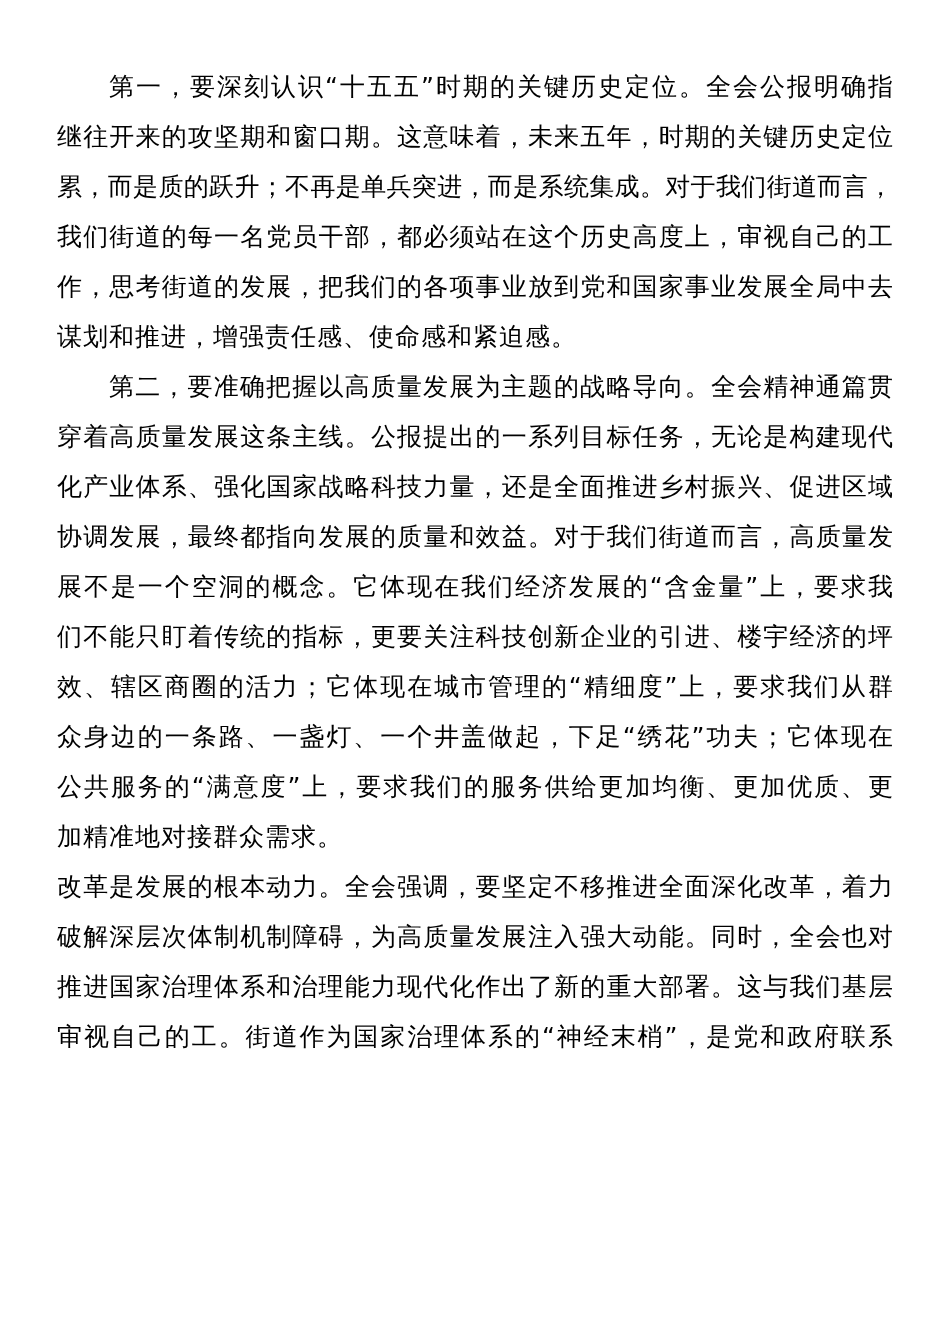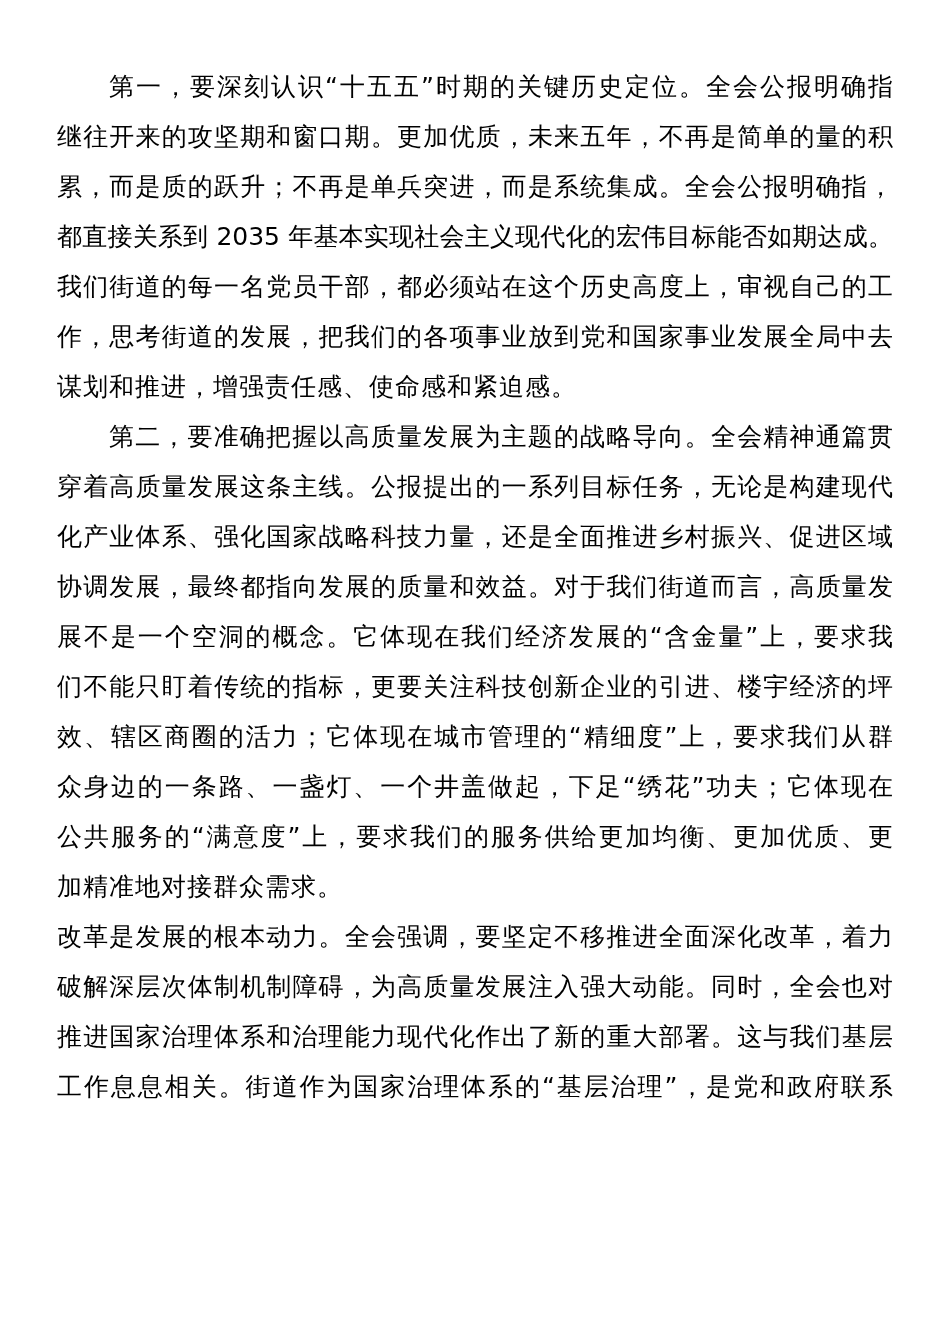--- a/index.html
+++ b/index.html
@@ -42,23 +42,22 @@
     letter-spacing: 1px;
   }
 </style>
 </head>
 <body>
 
 <div class="page">
 
   <div class="para">
     <div class="line indent">第一，要深刻认识“十五五”时期的关键历史定位。全会公报明确指</div>
-    <div class="line">继往开来的攻坚期和窗口期。更加优质，未来五年，不再是简单的量的积</div>
-    <div class="line">累，而是质的跃升；不再是单兵突进，而是系统集成。全会公报明确指，</div>
-    <div class="line">都直接关系到 2035 年基本实现社会主义现代化的宏伟目标能否如期达成。</div>
+    <div class="line">继往开来的攻坚期和窗口期。这意味着，未来五年，时期的关键历史定位</div>
+    <div class="line">累，而是质的跃升；不再是单兵突进，而是系统集成。对于我们街道而言，</div>
     <div class="line">我们街道的每一名党员干部，都必须站在这个历史高度上，审视自己的工</div>
     <div class="line">作，思考街道的发展，把我们的各项事业放到党和国家事业发展全局中去</div>
     <div class="line para-end">谋划和推进，增强责任感、使命感和紧迫感。</div>
   </div>
 
   <div class="para">
     <div class="line indent">第二，要准确把握以高质量发展为主题的战略导向。全会精神通篇贯</div>
     <div class="line">穿着高质量发展这条主线。公报提出的一系列目标任务，无论是构建现代</div>
     <div class="line">化产业体系、强化国家战略科技力量，还是全面推进乡村振兴、促进区域</div>
     <div class="line">协调发展，最终都指向发展的质量和效益。对于我们街道而言，高质量发</div>
@@ -67,16 +66,16 @@
     <div class="line">效、辖区商圈的活力；它体现在城市管理的“精细度”上，要求我们从群</div>
     <div class="line">众身边的一条路、一盏灯、一个井盖做起，下足“绣花”功夫；它体现在</div>
     <div class="line">公共服务的“满意度”上，要求我们的服务供给更加均衡、更加优质、更</div>
     <div class="line para-end">加精准地对接群众需求。</div>
   </div>
 
   <div class="para">
     <div class="line">改革是发展的根本动力。全会强调，要坚定不移推进全面深化改革，着力</div>
     <div class="line">破解深层次体制机制障碍，为高质量发展注入强大动能。同时，全会也对</div>
     <div class="line">推进国家治理体系和治理能力现代化作出了新的重大部署。这与我们基层</div>
-    <div class="line">工作息息相关。街道作为国家治理体系的“基层治理”，是党和政府联系</div>
+    <div class="line">审视自己的工。街道作为国家治理体系的“神经末梢”，是党和政府联系</div>
   </div>
 
 </div>
 
 </body></html>

